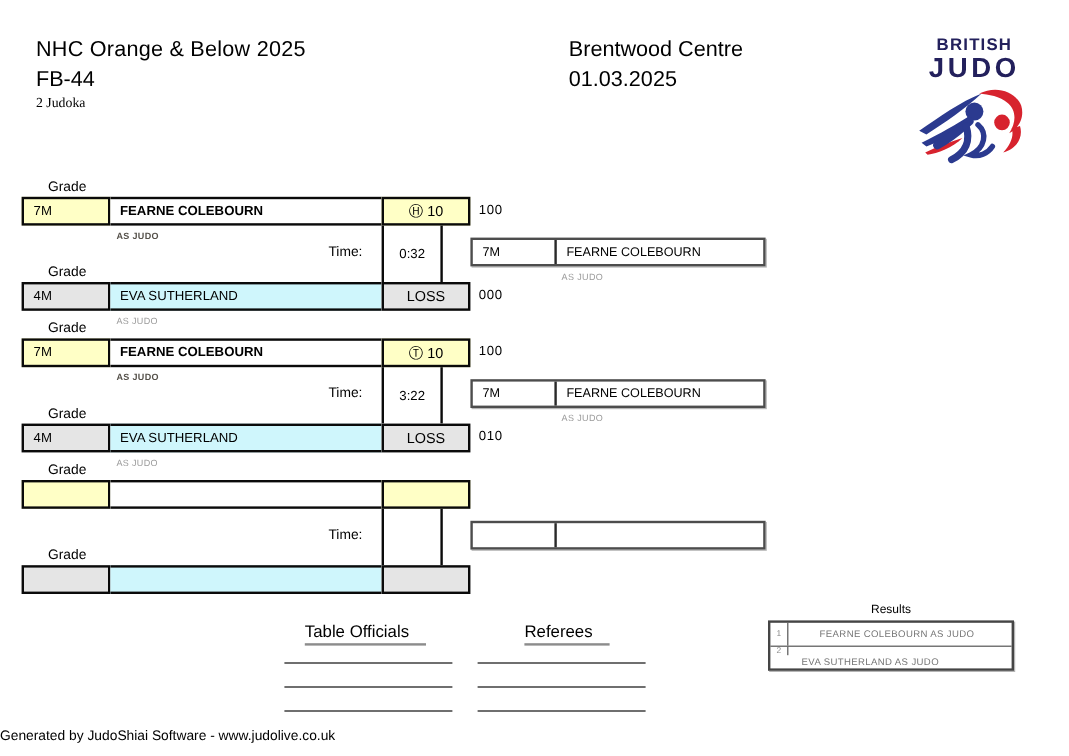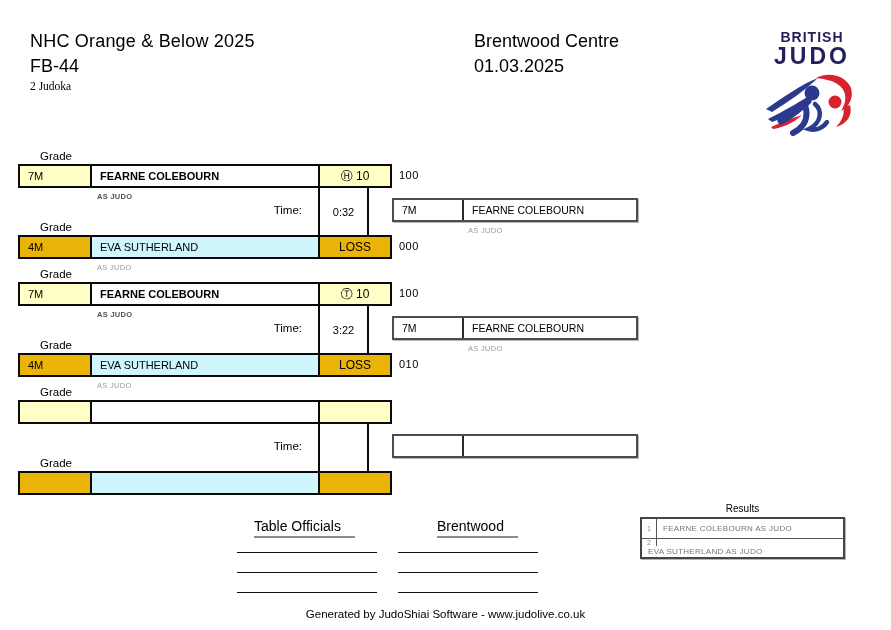--- a/index.html
+++ b/index.html
@@ -24,21 +24,21 @@
   .grade-label{position:absolute;font-size:11.5px;}
   .g1{left:22px;top:-14px;} .g2{left:22px;top:57px;}
   .row{position:absolute;left:0;width:374px;height:24px;display:flex;box-sizing:border-box;}
   .row-top{top:0;} .row-bottom{top:71px;}
   .cell{box-sizing:border-box;border:2px solid #0a0a0a;height:24px;display:flex;align-items:center;}
   .cell.grade{width:74px;padding-left:8px;font-size:11px;}
   .cell.name{width:226px;padding-left:8px;font-size:11px;border-left:none;border-right:none;}
   .cell.name.bold{font-weight:bold;}
   .cell.result{width:74px;justify-content:center;font-size:12px;padding:0;}
   .yellow{background:#ffffc6;}
-  .blue{background:#eab308;}
+  .blue{background:#e5e5e5;}
   .lightblue{background:#cff6fc;}
   .white{background:#ffffff;}
   .score-out{position:absolute;left:381px;font-size:11px;letter-spacing:.5px;}
   .s-top{top:5px;} .s-bottom{top:76px;}
   .club{position:absolute;font-size:7.5px;letter-spacing:.3px;}
   .club-top{left:79px;top:28px;font-weight:bold;color:#55514a;}
   .club-bottom{left:79px;top:99px;color:#9a9a9a;}
   .club-winner{left:450px;top:62px;color:#9a9a9a;}
   .time-label{position:absolute;left:222px;top:40px;width:62px;text-align:right;font-size:11.5px;}
   .score-col{position:absolute;left:300px;top:24px;width:51px;height:47px;box-sizing:border-box;
@@ -53,30 +53,30 @@
 
   
   .results-title{position:absolute;left:640px;top:503px;width:205px;text-align:center;font-size:10px;}
   .results-box{position:absolute;left:640px;top:517px;width:205px;box-sizing:border-box;
                border:2px solid #454545;box-shadow:1px 1px 0 #b5b5b5;background:#fff;}
   .r-row{display:flex;height:19px;box-sizing:border-box;}
   .r-row + .r-row{border-top:1px solid #555;flex-direction:column;}
   .r-num{width:15px;box-sizing:border-box;border-right:1px solid #555;display:flex;
          align-items:center;justify-content:center;font-size:7px;color:#888;}
   .r-text{flex:1;display:flex;align-items:center;padding-left:6px;font-size:8px;color:#777;
-          letter-spacing:.3px;}
+          letter-spacing:.3px;margin-left:20px;}
 
   
   .off-head{position:absolute;font-size:14px;padding:0 14px 2px 0;border-bottom:2px solid #8c8c8c;}
   .off-to{left:254px;top:518px;}
   .off-rf{left:437px;top:518px;}
   .sig-line{position:absolute;width:140px;height:0;border-top:1.5px solid #111;}
 
   
-  .footer{position:absolute;left:0;top:608px;width:891px;text-align:center;font-size:11.5px;}
+  .footer{position:absolute;left:0;top:608px;width:891px;text-align:left;font-size:11.5px;}
 </style>
 </head>
 <body>
 
 <div class="page">
 
   <div class="hdr-title">NHC Orange &amp; Below 2025</div>
   <div class="hdr-cat">FB-44</div>
   <div class="hdr-count">2 Judoka</div>
   <div class="hdr-venue">Brentwood Centre</div>
@@ -184,21 +184,21 @@
       <div class="r-num">1</div>
       <div class="r-text">FEARNE COLEBOURN AS JUDO</div>
     </div>
     <div class="r-row">
       <div class="r-num">2</div>
       <div class="r-text">EVA SUTHERLAND AS JUDO</div>
     </div>
   </div>
 
   <div class="off-head off-to">Table Officials</div>
-  <div class="off-head off-rf">Brentwood</div>
+  <div class="off-head off-rf">Referees</div>
   <div class="sig-line" style="left:237px;top:552px"></div>
   <div class="sig-line" style="left:237px;top:572px"></div>
   <div class="sig-line" style="left:237px;top:592px"></div>
   <div class="sig-line" style="left:398px;top:552px"></div>
   <div class="sig-line" style="left:398px;top:572px"></div>
   <div class="sig-line" style="left:398px;top:592px"></div>
 
   <div class="footer">Generated by JudoShiai Software - www.judolive.co.uk</div>
 
 </div>

